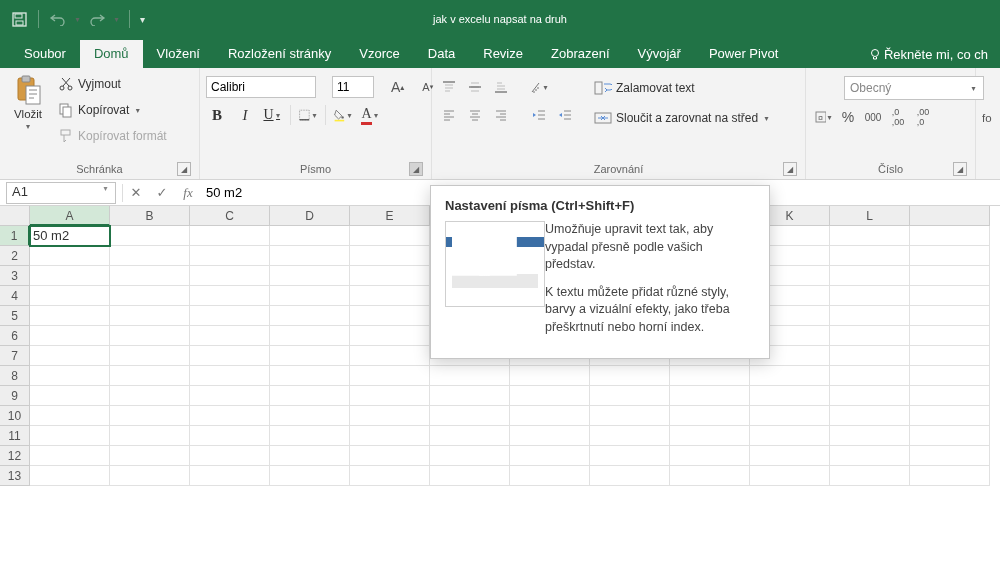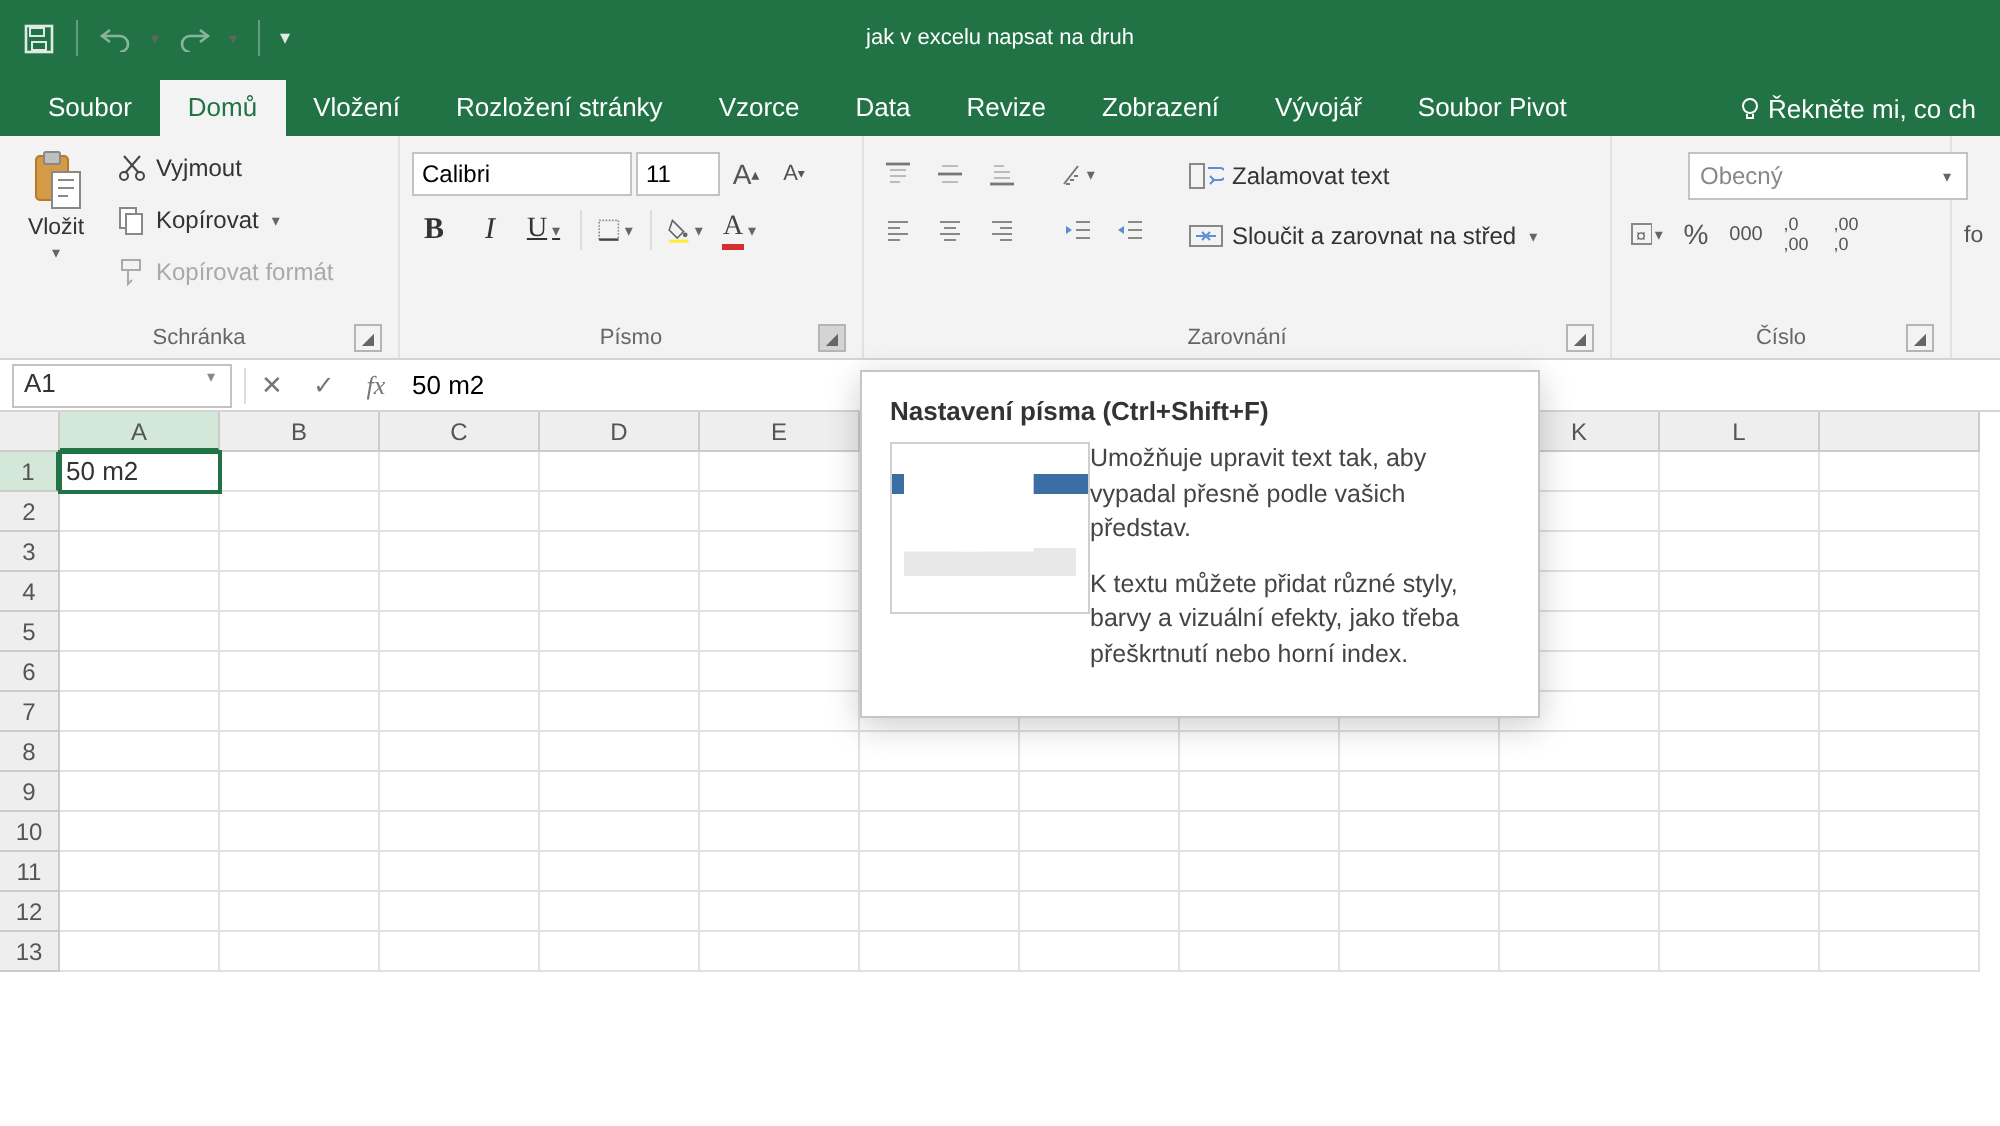--- a/index.html
+++ b/index.html
@@ -21,21 +21,21 @@
 .group-body { display: flex; gap: 4px; align-items: flex-start; }
 .group-label { text-align: center; font-size: 11px; color: #666; padding: 3px 0 4px; position: relative; }
 .launcher { position: absolute; right: 2px; bottom: 3px; width: 14px; height: 14px; border: 1px solid #b5b5b5; background: #f3f3f3; display: flex; align-items: center; justify-content: center; cursor: pointer; font-size: 8px; color: #666; }
 
 .big-btn { display: flex; flex-direction: column; align-items: center; width: 44px; padding: 2px; cursor: pointer; text-align: center; font-size: 11.5px; line-height: 1.2; color: #333; }
 .big-btn .icn { width: 32px; height: 32px; margin-bottom: 2px; }
 
 .small-row { display: flex; align-items: center; height: 24px; font-size: 12px; color: #333; cursor: pointer; white-space: nowrap; gap: 4px; padding: 0 4px; }
 .small-row.disabled { color: #a9a9a9; }
 .stacked { display: flex; flex-direction: column; gap: 2px; }
-.btn-row { display: flex; gap: 2px; align-items: center; }
+.btn-row { display: flex; gap: 16px; align-items: center; }
 .icon-sq { width: 22px; height: 22px; display: flex; align-items: center; justify-content: center; cursor: pointer; border: 1px solid transparent; }
 .dd { width: 9px; text-align: center; font-size: 8px; color: #666; }
 
 .font-name { width: 110px; height: 22px; border: 1px solid #c3c3c3; background: #fff; font-size: 12px; padding: 1px 4px; }
 .font-size { width: 42px; height: 22px; border: 1px solid #c3c3c3; background: #fff; font-size: 12px; padding: 1px 4px; }
 .combo { width: 140px; height: 24px; border: 1px solid #c3c3c3; background: #fff; font-size: 12px; color: #888; padding: 2px 5px; display:flex; align-items:center; justify-content:space-between;margin-left:32px;}
 
 .formulabar { height: 26px; border-bottom: 1px solid #d4d4d4; display: flex; align-items: center; background: #fff; font-size: 13px; }
 .namebox { width: 110px; height: 22px; border: 1px solid #c3c3c3; margin: 0 6px; padding: 1px 5px; font-size: 13px; display:flex; align-items:flex-start; justify-content:space-between; }
 .fb-btn { width: 26px; height: 22px; display: flex; align-items: center; justify-content: center; color: #777; cursor: pointer; }
@@ -100,21 +100,21 @@
 <div class="tabbar">
   <div class="tab">Soubor</div>
   <div class="tab active">Domů</div>
   <div class="tab">Vložení</div>
   <div class="tab">Rozložení stránky</div>
   <div class="tab">Vzorce</div>
   <div class="tab">Data</div>
   <div class="tab">Revize</div>
   <div class="tab">Zobrazení</div>
   <div class="tab">Vývojář</div>
-  <div class="tab">Soubor Pivot</div>
+  <div class="tab">Power Pivot</div>
   <div class="tell-me">
     <svg width="14" height="14" viewBox="0 0 14 14">
         <circle cx="7" cy="5" r="3.5" fill="none" stroke="#fff"></circle>
         <path d="M5.5 9 v2 h3 v-2" fill="none" stroke="#fff"></path>
       </svg>
     <span>Řekněte mi, co ch</span>
   </div>
 </div>
 
 <div class="ribbon">

